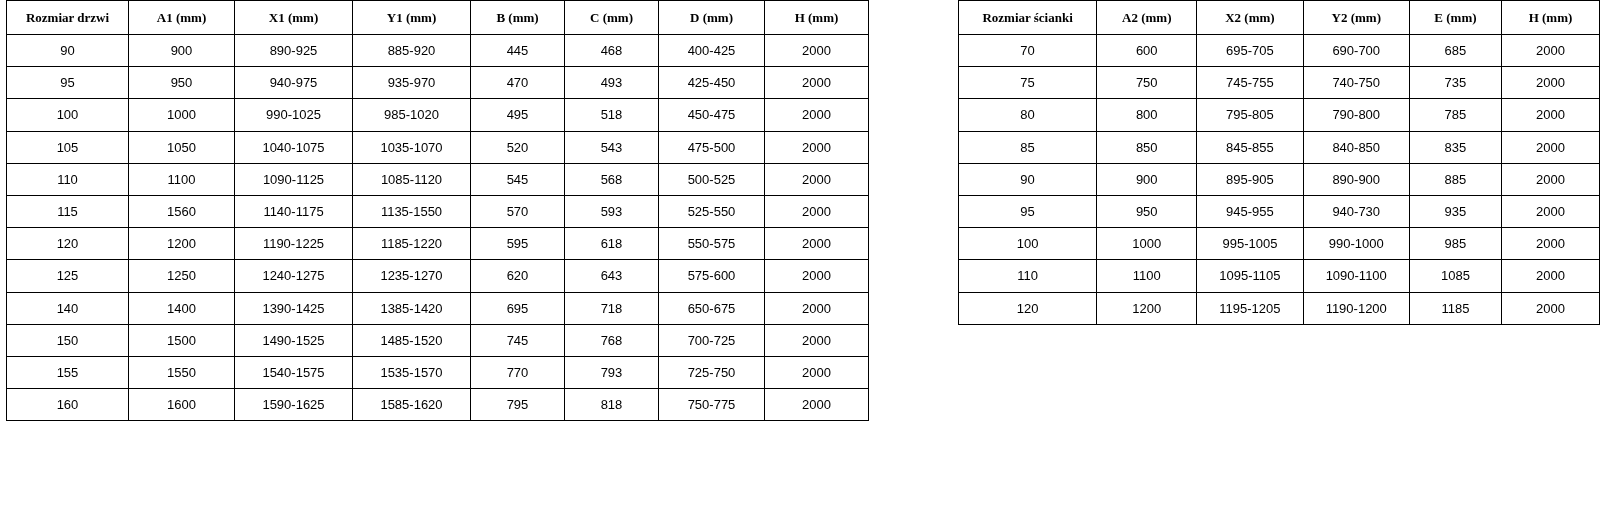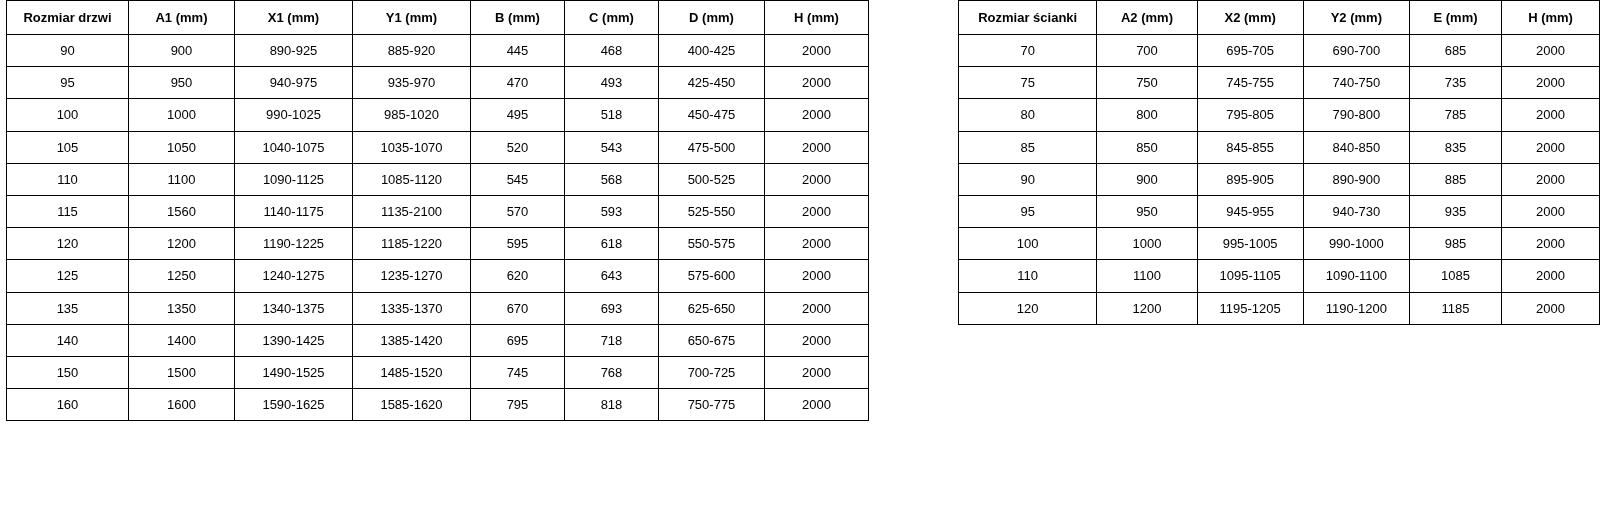--- a/index.html
+++ b/index.html
@@ -36,20 +36,21 @@
     text-align: center;
     vertical-align: middle;
     font-size: 13px;
     line-height: 1;
     padding: 0;
     white-space: nowrap;
   }
   table.spec th {
     font-weight: bold;
     height: 33px;
+    font-family: Liberation Serif, serif;
   }
   table.spec td {
     font-weight: normal;
     height: 31.2px;
   }
 
   
   #doors-table col.c0 { width: 122px; }
   #doors-table col.c1 { width: 106px; }
   #doors-table col.c2 { width: 118px; }
@@ -144,21 +145,21 @@
             <td>1085-1120</td>
             <td>545</td>
             <td>568</td>
             <td>500-525</td>
             <td>2000</td>
           </tr>
           <tr>
             <td>115</td>
             <td>1560</td>
             <td>1140-1175</td>
-            <td>1135-2100</td>
+            <td>1135-1550</td>
             <td>570</td>
             <td>593</td>
             <td>525-550</td>
             <td>2000</td>
           </tr>
           <tr>
             <td>120</td>
             <td>1200</td>
             <td>1190-1225</td>
             <td>1185-1220</td>
@@ -171,47 +172,47 @@
             <td>125</td>
             <td>1250</td>
             <td>1240-1275</td>
             <td>1235-1270</td>
             <td>620</td>
             <td>643</td>
             <td>575-600</td>
             <td>2000</td>
           </tr>
           <tr>
-            <td>135</td>
-            <td>1350</td>
-            <td>1340-1375</td>
-            <td>1335-1370</td>
-            <td>670</td>
-            <td>693</td>
-            <td>625-650</td>
-            <td>2000</td>
-          </tr>
-          <tr>
             <td>140</td>
             <td>1400</td>
             <td>1390-1425</td>
             <td>1385-1420</td>
             <td>695</td>
             <td>718</td>
             <td>650-675</td>
             <td>2000</td>
           </tr>
           <tr>
             <td>150</td>
             <td>1500</td>
             <td>1490-1525</td>
             <td>1485-1520</td>
             <td>745</td>
             <td>768</td>
             <td>700-725</td>
+            <td>2000</td>
+          </tr>
+          <tr>
+            <td>155</td>
+            <td>1550</td>
+            <td>1540-1575</td>
+            <td>1535-1570</td>
+            <td>770</td>
+            <td>793</td>
+            <td>725-750</td>
             <td>2000</td>
           </tr>
           <tr>
             <td>160</td>
             <td>1600</td>
             <td>1590-1625</td>
             <td>1585-1620</td>
             <td>795</td>
             <td>818</td>
             <td>750-775</td>
@@ -237,21 +238,21 @@
             <th>A2 (mm)</th>
             <th>X2 (mm)</th>
             <th>Y2 (mm)</th>
             <th>E (mm)</th>
             <th>H (mm)</th>
           </tr>
       </thead>
       <tbody>
           <tr>
             <td>70</td>
-            <td>700</td>
+            <td>600</td>
             <td>695-705</td>
             <td>690-700</td>
             <td>685</td>
             <td>2000</td>
           </tr>
           <tr>
             <td>75</td>
             <td>750</td>
             <td>745-755</td>
             <td>740-750</td>

